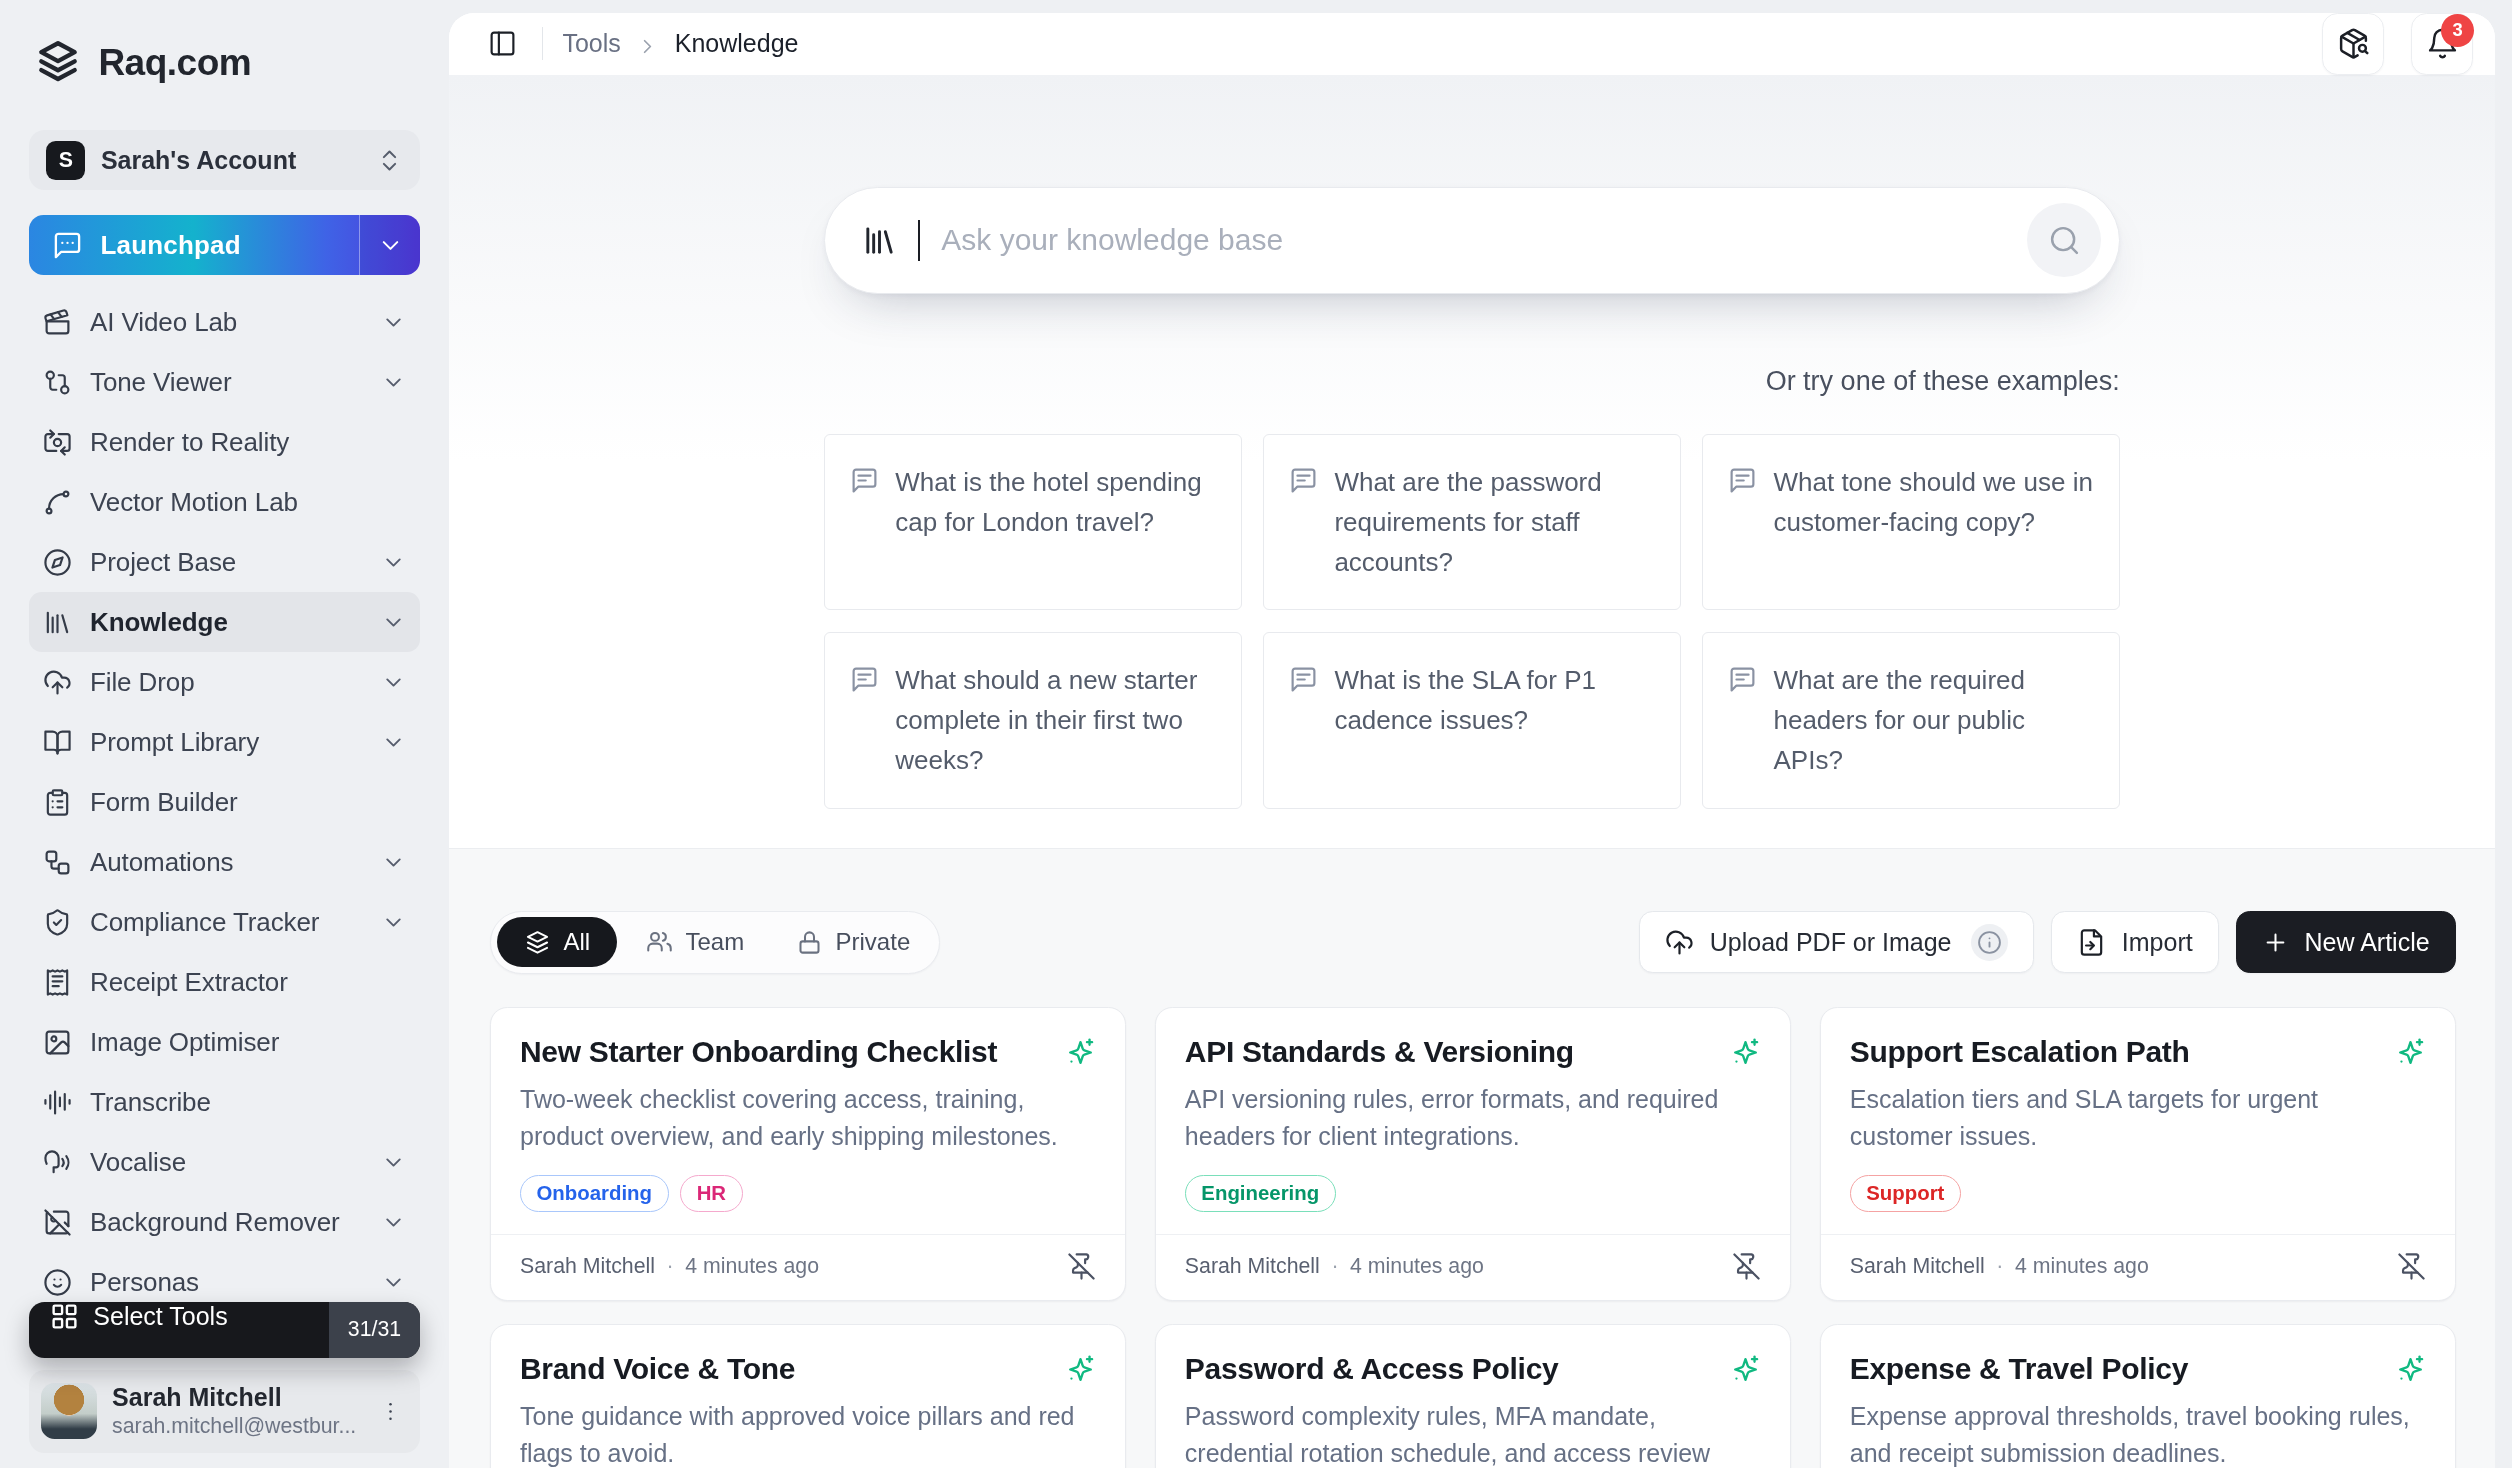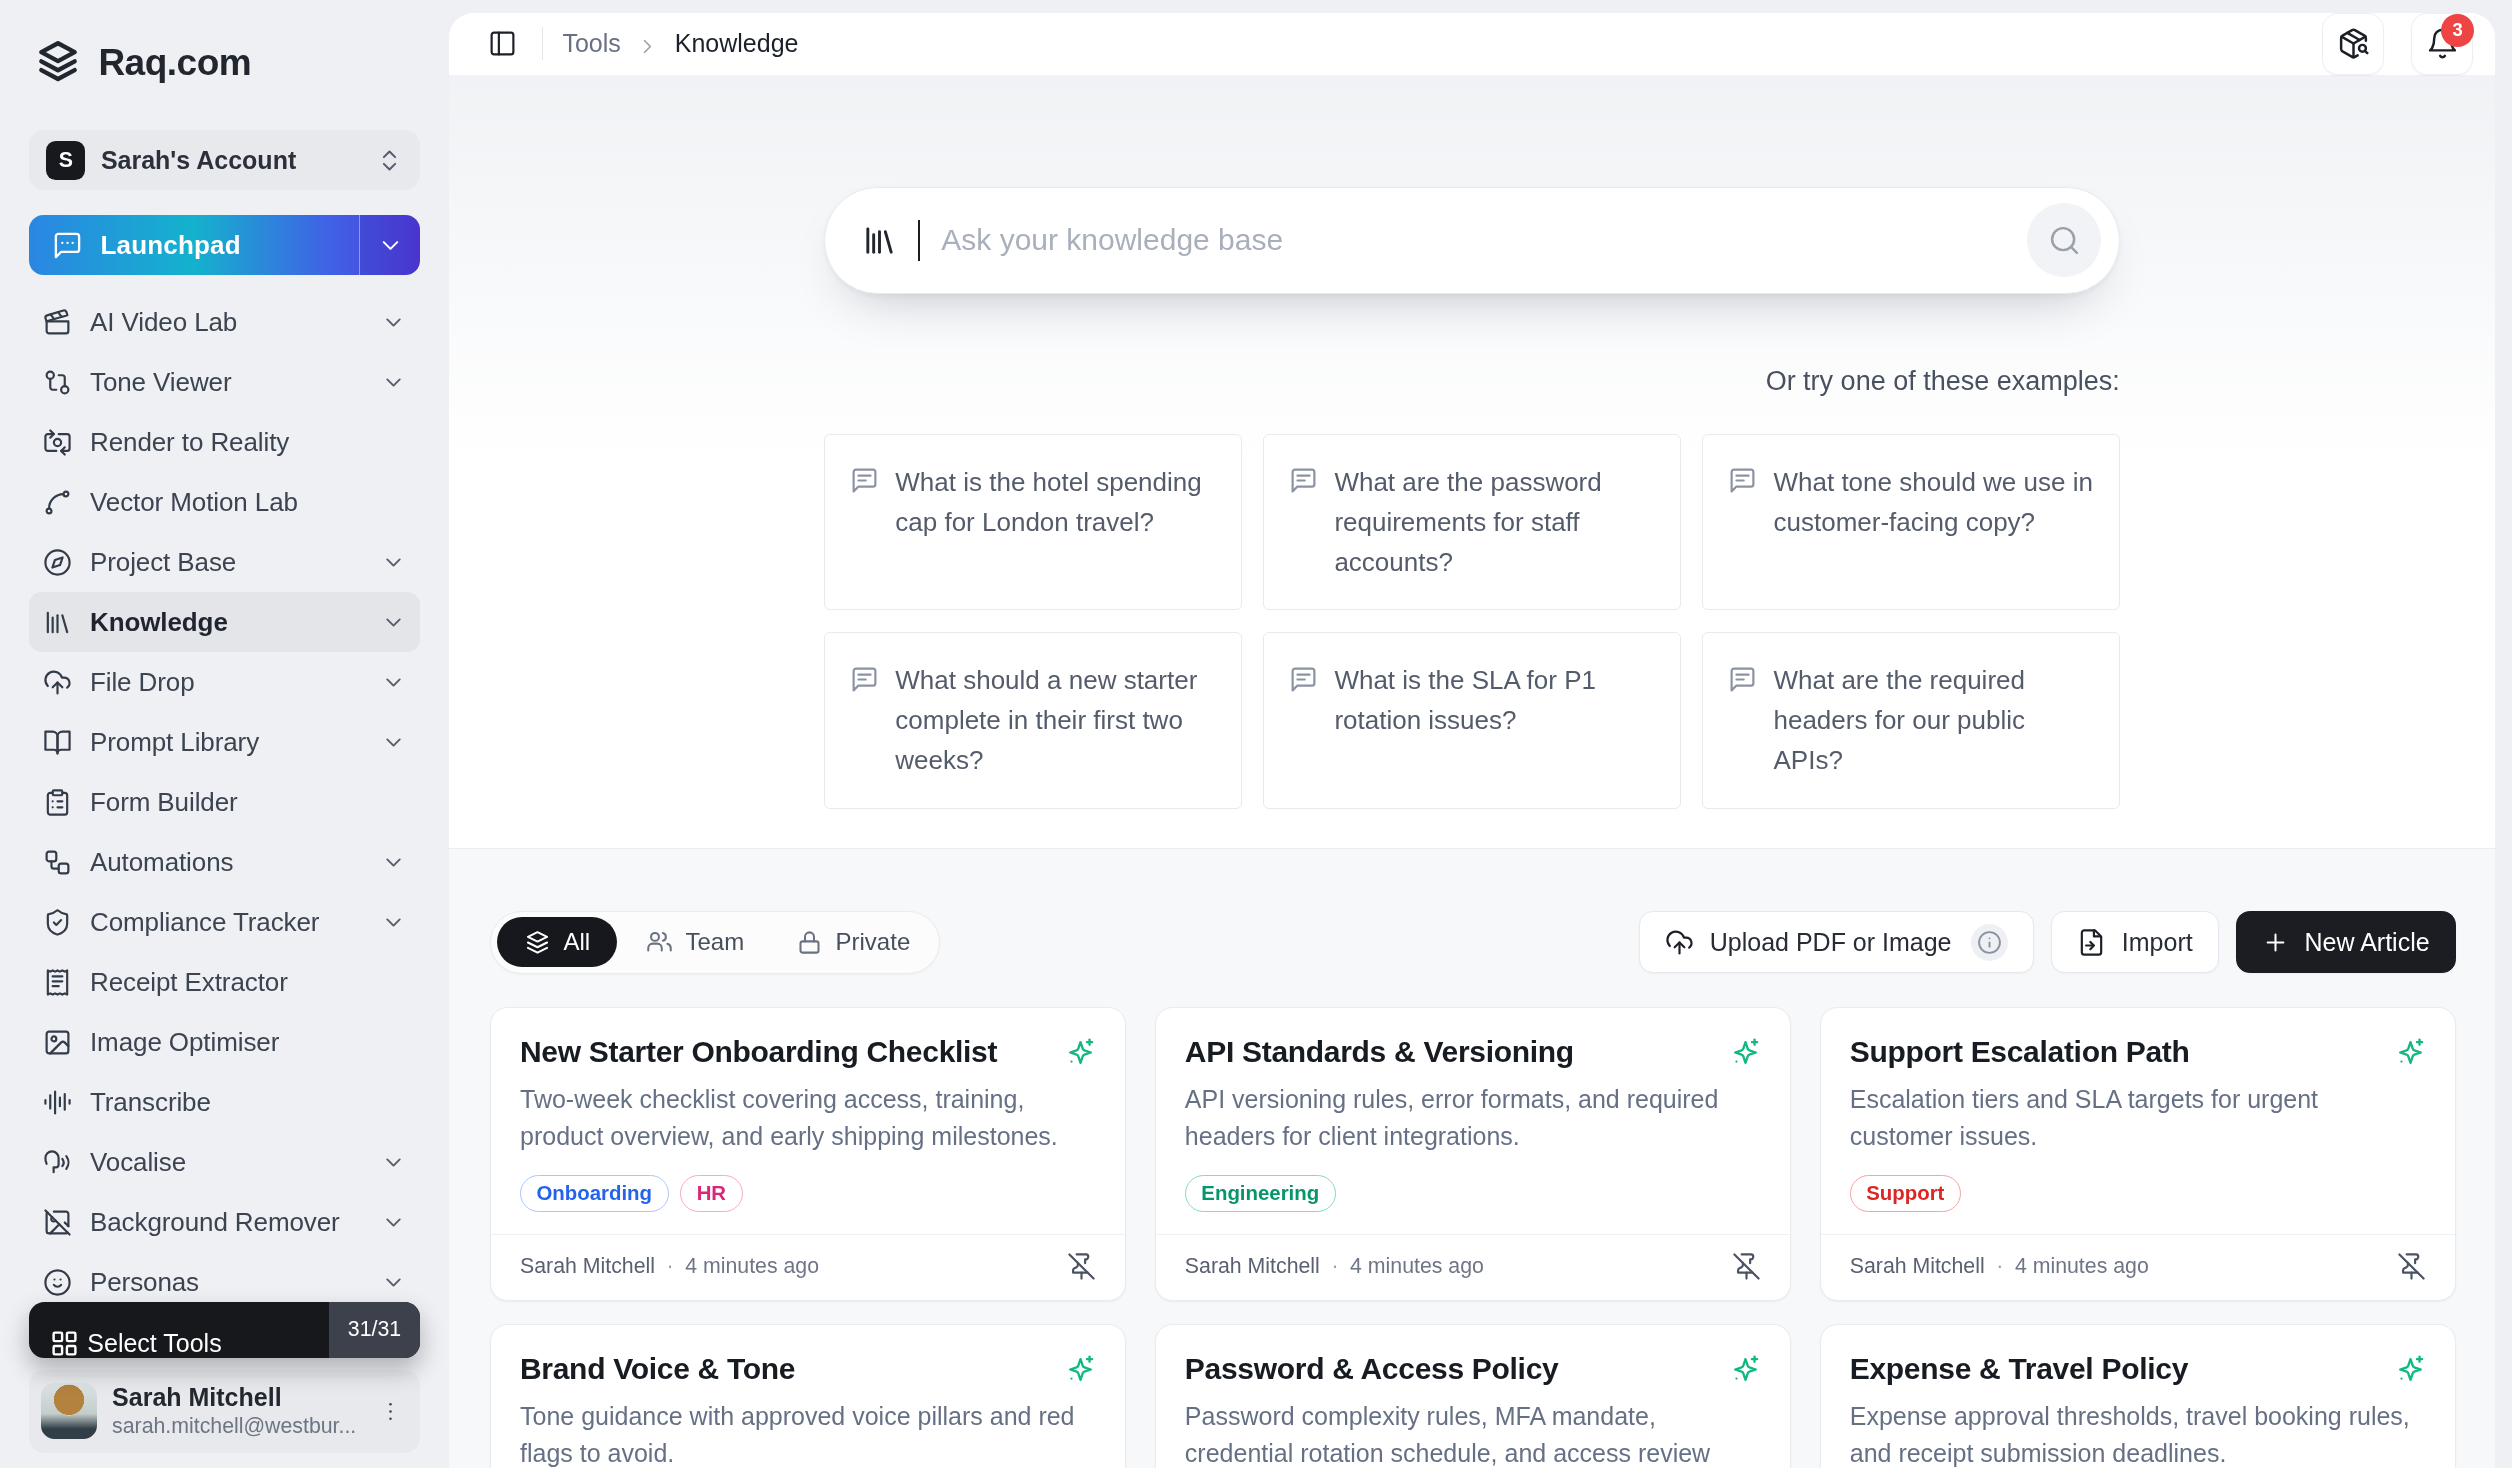--- a/index.html
+++ b/index.html
@@ -30,21 +30,21 @@
 
   .nav { margin-top:17.4px; flex:1; overflow:visible; }
   .nav-item { height:60px; display:flex; align-items:center; gap:18.4px; padding:0 13.6px; border-radius:12.6px; color:#3c4351; cursor:pointer; }
   .nav-item .n-icon { color:#343b48; flex:0 0 29px; }
   .nav-item .n-label { flex:1; font-size:26px; font-weight:500; letter-spacing:-0.1px; white-space:nowrap; }
   .nav-item .n-chev { color:#565d6d; }
   .nav-item.active { background:#e3e5e9; }
   .nav-item.active .n-label { color:#1f242e; font-weight:600; }
 
   .select-tools { position:relative; z-index:2; margin-top:-11.6px; height:56px; border-radius:15.5px; overflow:hidden; display:flex; align-items:stretch; background:#17181c; color:#fff; box-shadow:0 11.6px 25px rgba(10,12,18,.28); cursor:pointer; }
-  .st-main { flex:1; display:flex; align-items:flex-end; gap:8px; padding:0 21.3px; }
+  .st-main { flex:1; display:flex; align-items:flex-start; gap:14px; padding:0 21.3px; }
   .st-label { font-size:25px; font-weight:500; }
   .st-count { width:91px; background:#3c414b; display:flex; align-items:center; justify-content:center; font-size:21.3px; }
 
   .user-card { margin-top:11.6px; background:#e7e9ec; border-radius:15.5px; height:83px; display:flex; align-items:center; gap:15.5px; padding:0 13.6px 0 11.6px; }
   .user-avatar { width:56px; height:56px; border-radius:13.6px; overflow:hidden;
     background:
       radial-gradient(circle at 50% 30%, #b3823f 0 31%, transparent 32%),
       radial-gradient(circle at 50% 40%, #ecc9a8 0 23%, transparent 24%),
       linear-gradient(180deg,#dde4e8 0%,#c3cdc9 55%,#313d47 82%); }
   .user-meta { flex:1; min-width:0; }
@@ -565,21 +565,21 @@
             <span class="ex-text">What should a new starter complete in their first two weeks?</span>
           </div>
           <div class="example-card">
             <span class="ex-ic">
                 <svg width="29" height="29" viewBox="0 0 24 24" class="ic">
                   <path d="M21 15a2 2 0 0 1-2 2H7l-4 4V5a2 2 0 0 1 2-2h14a2 2 0 0 1 2 2z"></path>
                   <path d="M7 8h10"></path>
                   <path d="M7 12h6"></path>
                 </svg>
               </span>
-            <span class="ex-text">What is the SLA for P1 rotation issues?</span>
+            <span class="ex-text">What is the SLA for P1 cadence issues?</span>
           </div>
           <div class="example-card">
             <span class="ex-ic">
                 <svg width="29" height="29" viewBox="0 0 24 24" class="ic">
                   <path d="M21 15a2 2 0 0 1-2 2H7l-4 4V5a2 2 0 0 1 2-2h14a2 2 0 0 1 2 2z"></path>
                   <path d="M7 8h10"></path>
                   <path d="M7 12h6"></path>
                 </svg>
               </span>
             <span class="ex-text">What are the required headers for our public APIs?</span>

